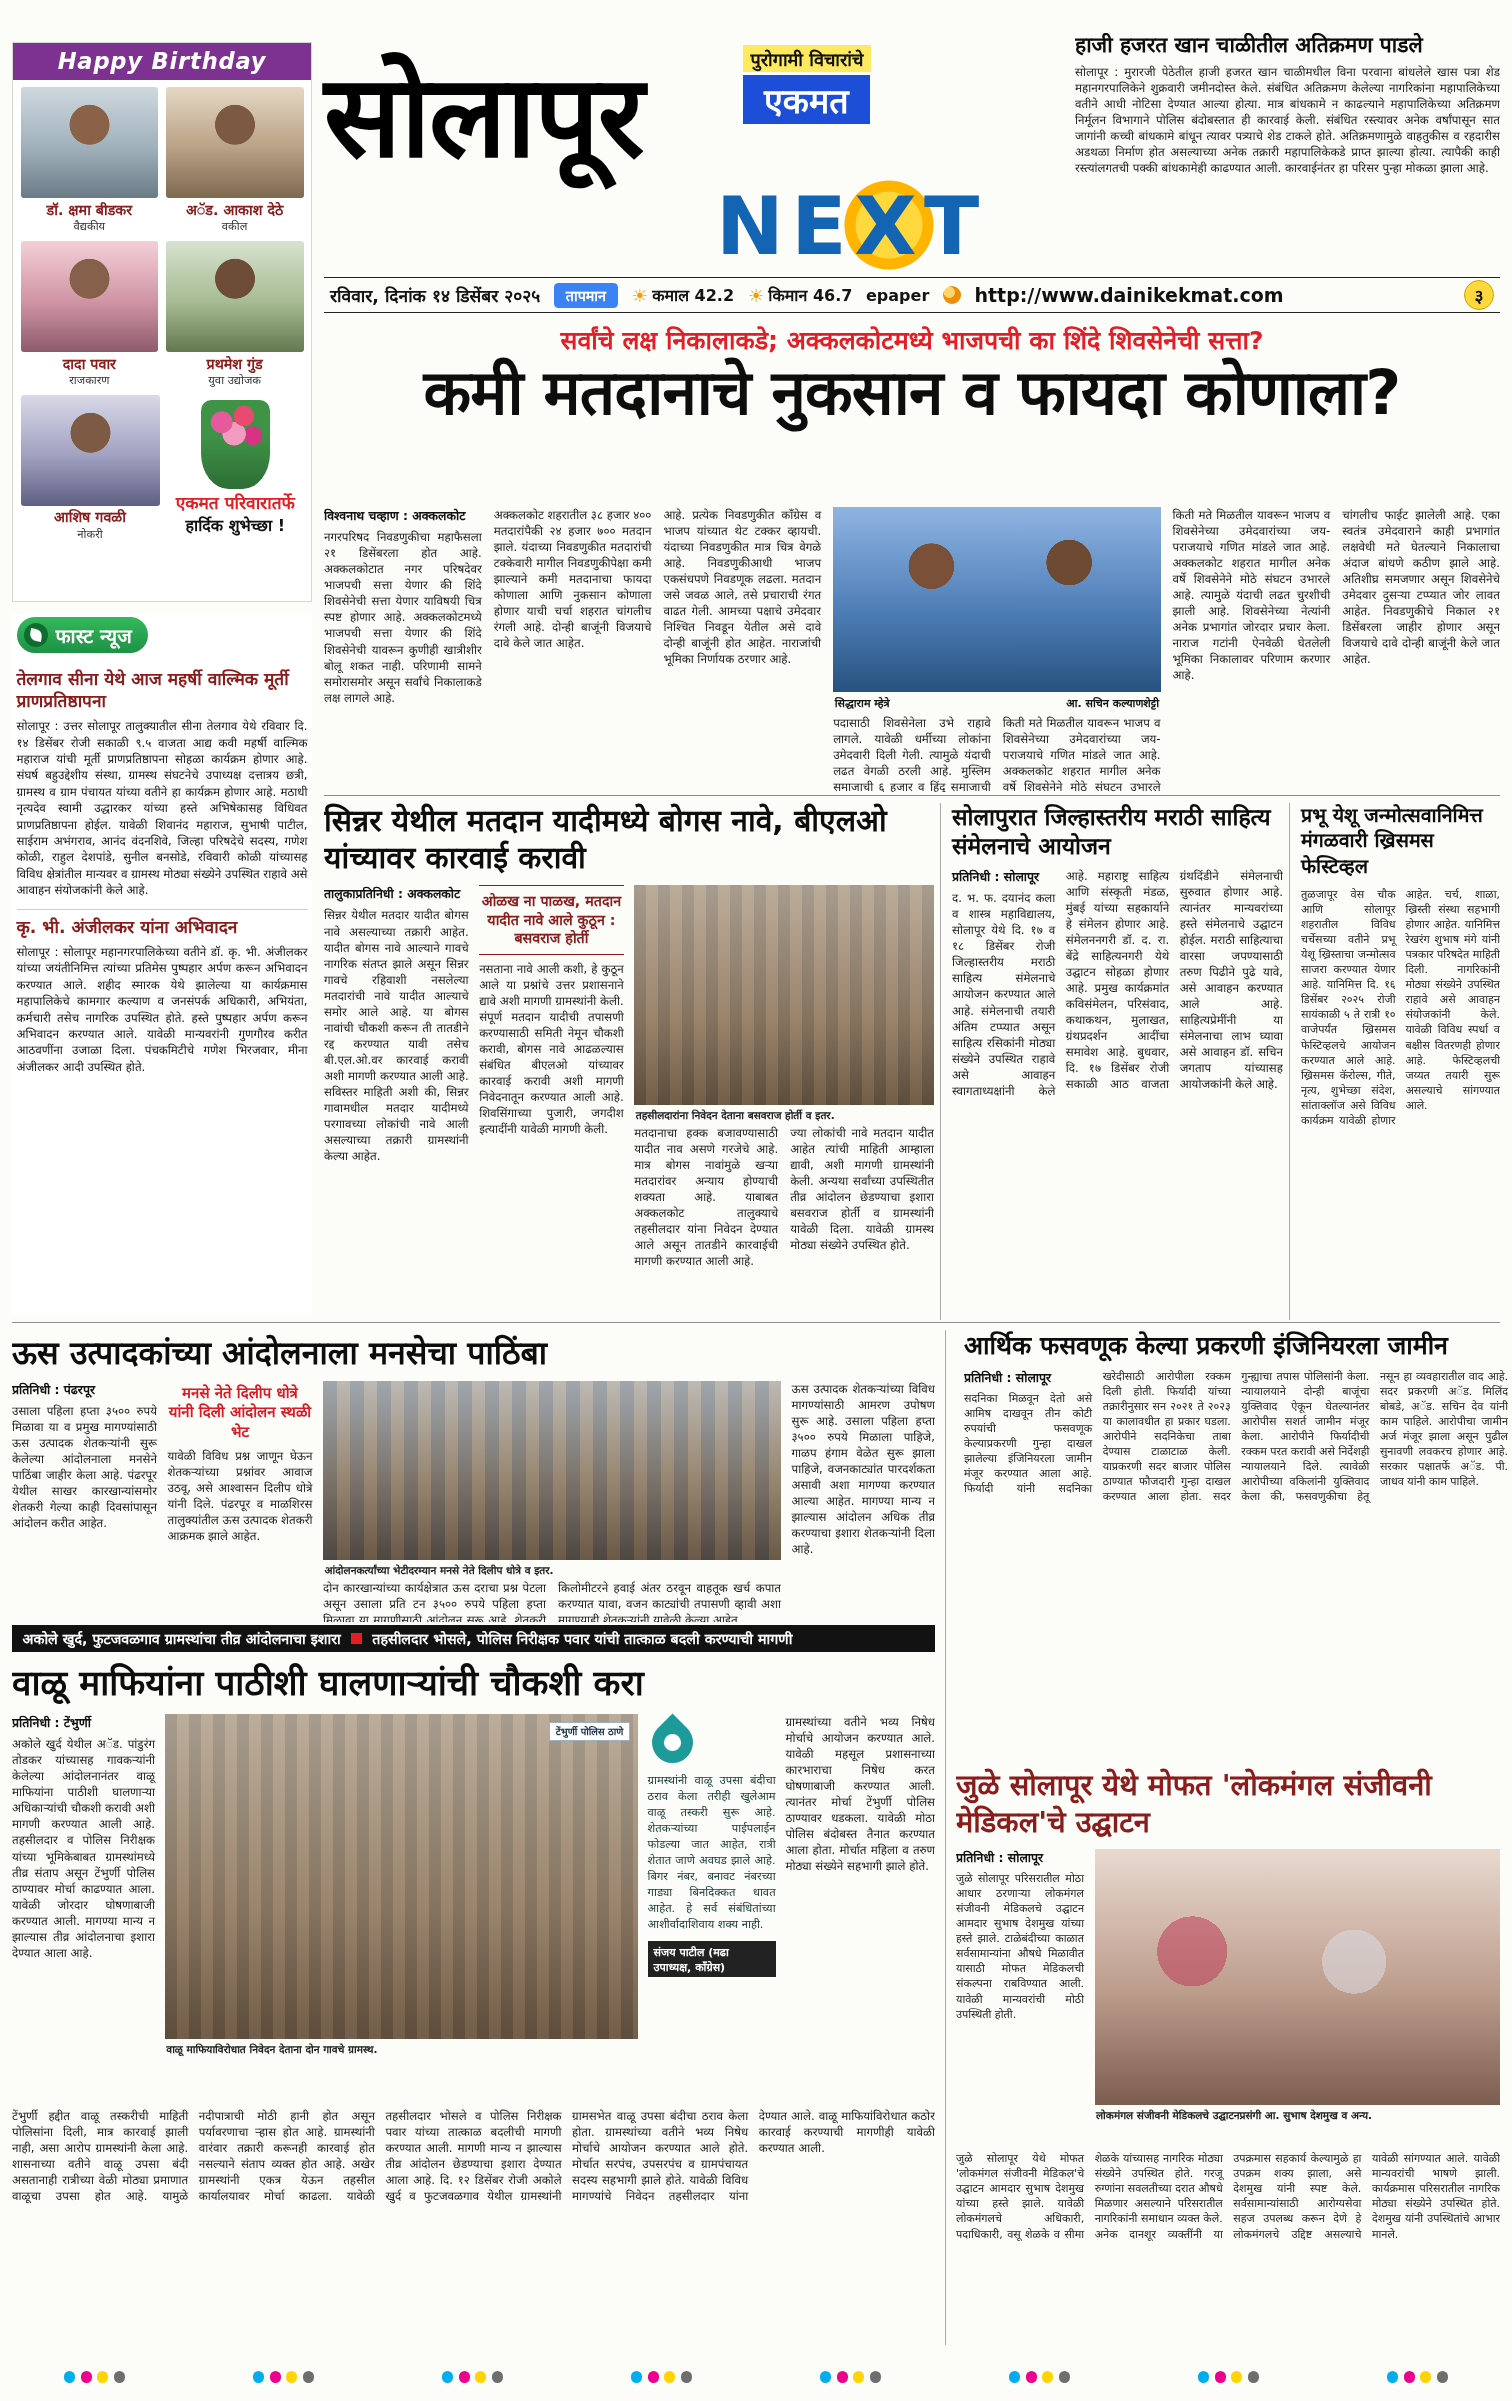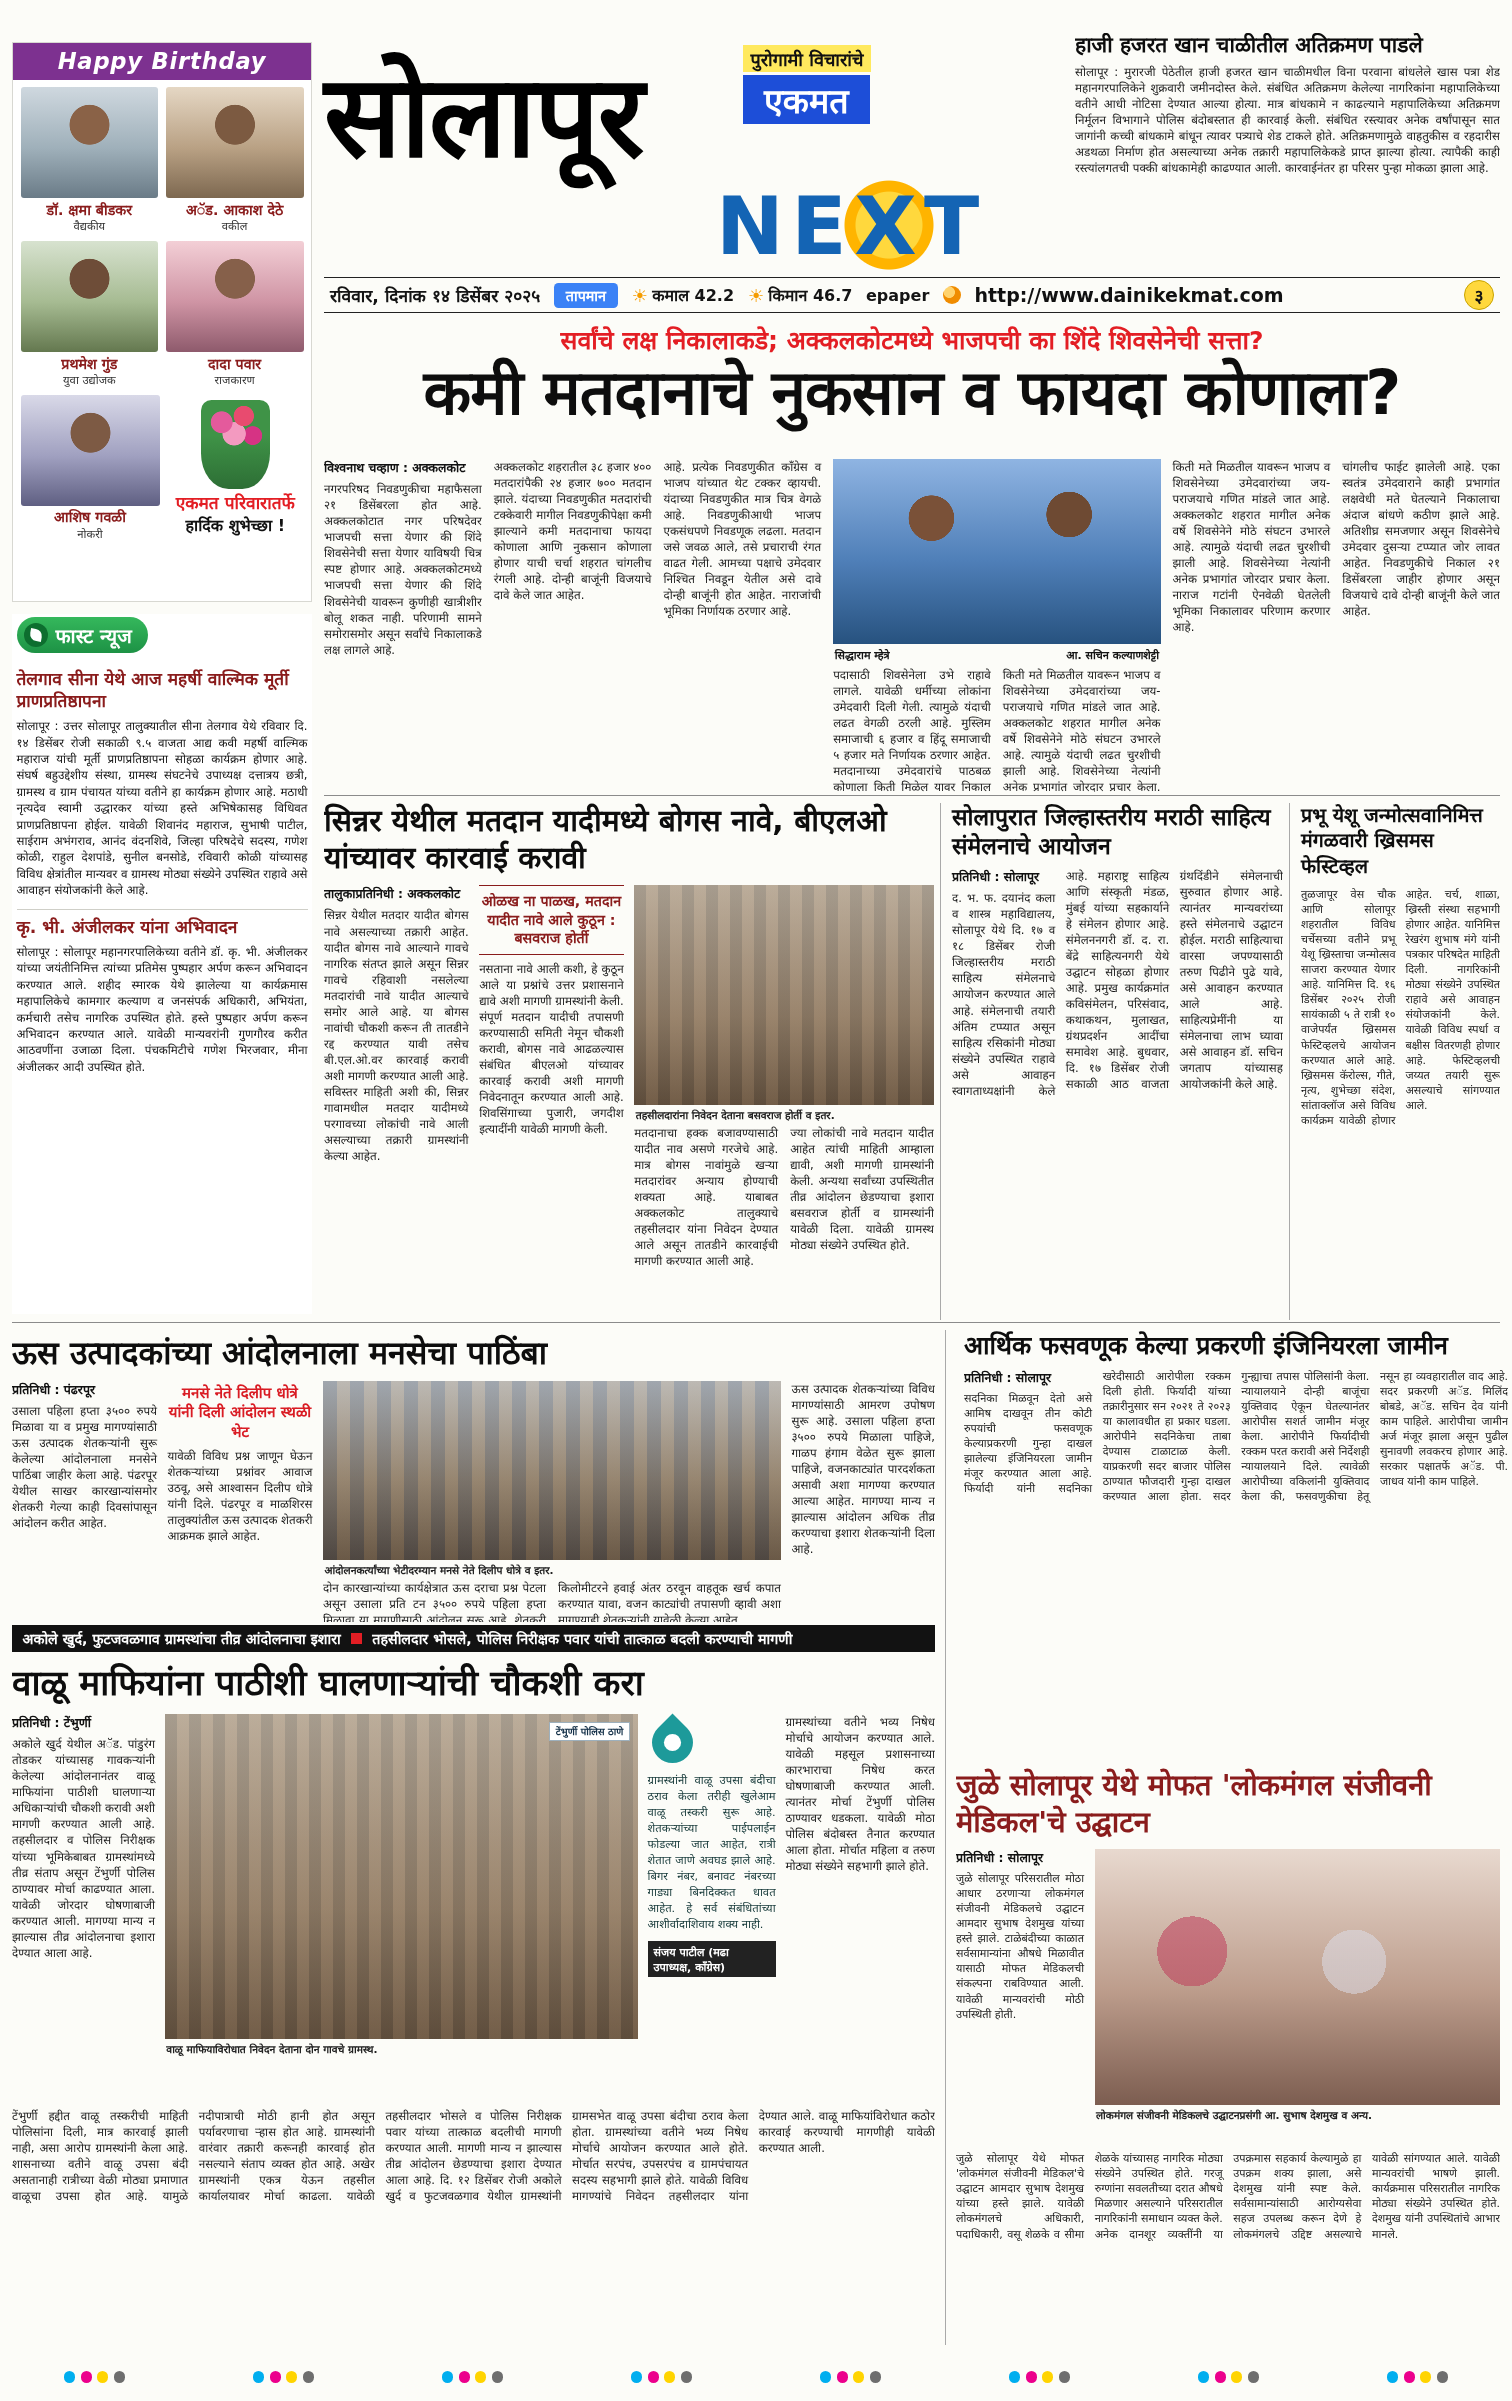--- a/index.html
+++ b/index.html
@@ -109,21 +109,21 @@
       border:1.5px solid #caa400; display:flex; align-items:center; justify-content:center; font-size:17.3px; font-weight:bold; }
 
   
   #kicker { left:324px; top:322px; width:1176px; height:32px; color:#e31e24; font-size:25px; font-weight:bold;
       text-align:center; }
   #main-headline { left:324px; top:357px; width:1176px; height:95px; font-size:62px; font-weight:bold;
       text-align:center; letter-spacing:-0.8px; line-height:1.15; }
 
   
   #lead-body { left:324px; top:459px; width:1176px; height:333px; }
-  .grid7 { display:grid; grid-template-columns:repeat(7,1fr); gap:12px; height:100%; }
+  .grid7 { display:grid; grid-template-columns:repeat(7,1fr); gap:12px; height:100%;margin-top:48px; }
   .span2 { grid-column:span 2; }
   .lead-photo { height:185px; }
   .caption-duo { display:flex; justify-content:space-between; font-size:11px; font-weight:bold; padding:3px 1.5px 4.5px; }
   .two-col { display:grid; grid-template-columns:1fr 1fr; gap:12px; }
 
   
   #sinnar { left:324px; top:803px; width:610px; height:517px; }
   #sinnar h2 { font-size:30px; line-height:1.22; margin-bottom:9px; }
   .grid4 { display:grid; grid-template-columns:repeat(4,1fr); gap:10.5px; }
   .inset-maroon { color:#8a1c1c; font-weight:bold; font-size:14.3px; line-height:1.3; text-align:center;
@@ -197,28 +197,28 @@
         <div class="photo bday-photo ph-portrait"></div>
         <div class="bday-name">डॉ. क्षमा बीडकर</div>
         <div class="bday-role">वैद्यकीय</div>
       </div>
       <div class="bday-person">
         <div class="photo bday-photo ph-portrait alt1"></div>
         <div class="bday-name">अॅड. आकाश देठे</div>
         <div class="bday-role">वकील</div>
       </div>
       <div class="bday-person">
+        <div class="photo bday-photo ph-portrait alt2"></div>
+        <div class="bday-name">दादा पवार</div>
+        <div class="bday-role">राजकारण</div>
+      </div>
+      <div class="bday-person">
         <div class="photo bday-photo ph-portrait alt3"></div>
         <div class="bday-name">प्रथमेश गुंड</div>
         <div class="bday-role">युवा उद्योजक</div>
-      </div>
-      <div class="bday-person">
-        <div class="photo bday-photo ph-portrait alt2"></div>
-        <div class="bday-name">दादा पवार</div>
-        <div class="bday-role">राजकारण</div>
       </div>
     </div>
     <div class="bday-last-row">
       <div class="bday-person">
         <div class="photo bday-photo ph-portrait alt4"></div>
         <div class="bday-name">आशिष गवळी</div>
         <div class="bday-role">नोकरी</div>
       </div>
       <div>
         <div class="flower"></div>

